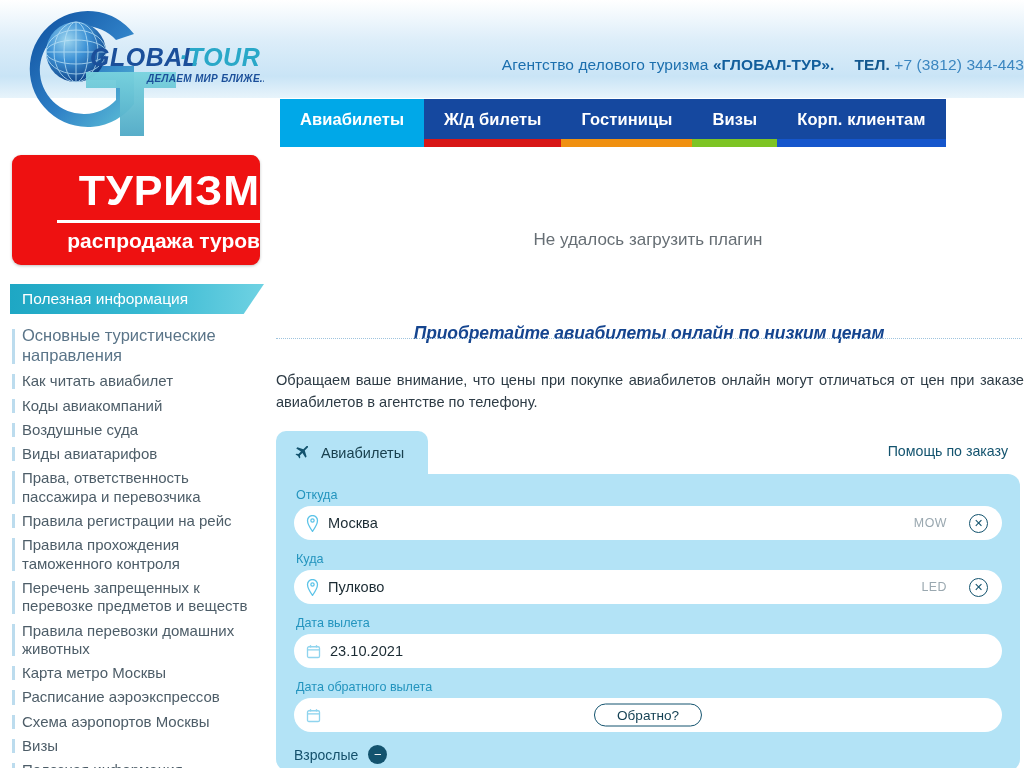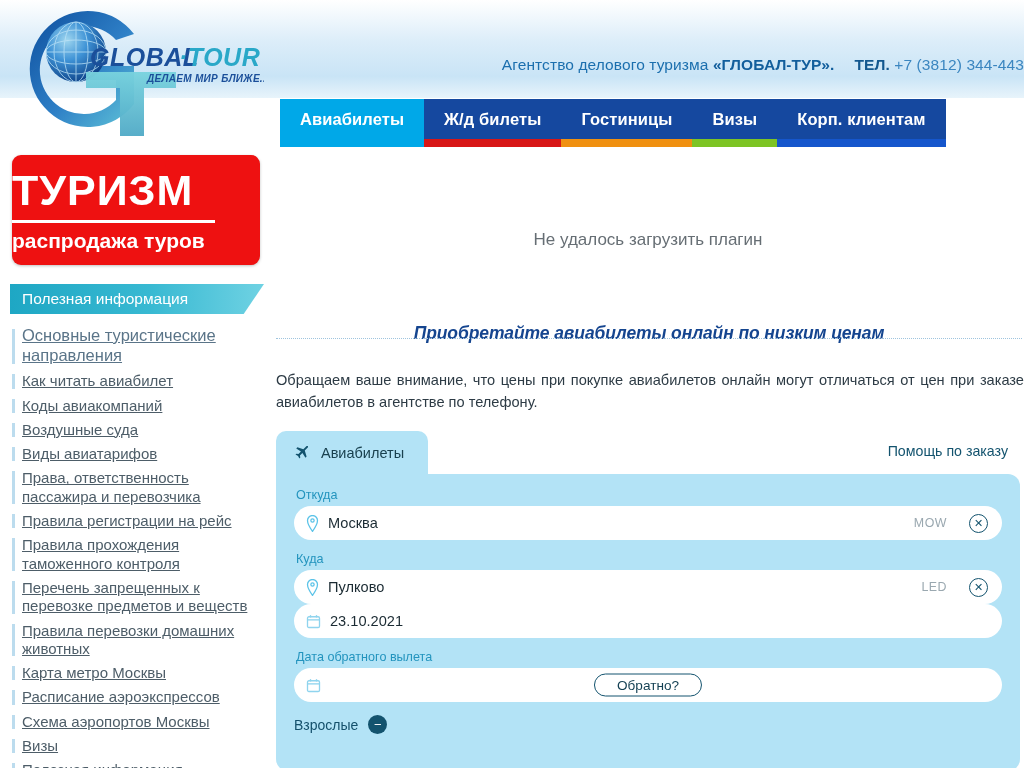--- a/index.html
+++ b/index.html
@@ -79,21 +79,21 @@
     width: 272px; height: 620px;
   }
   .tour-banner {
     position: relative;
     margin: 7px 12px 0 12px;
     height: 110px;
     background: #ee1111;
     border-radius: 9px;
     box-shadow: 0 1px 3px rgba(0,0,0,.25);
     display: flex; flex-direction: column;
-    align-items: flex-start; justify-content: center;
+    align-items: flex-end; justify-content: center;
   }
   .tour-banner .t1 {
     color: #fff; font-weight: bold;
     font-size: 43px; line-height: 1;
     letter-spacing: 1px;
     padding-bottom: 3px;
   }
   .tour-banner .rule {
     width: 82%; height: 3px; background:#fff; margin: 5px 0 7px 0;
   }
@@ -116,21 +116,20 @@
     margin: 10px 0 0 0;
     padding: 0; list-style: none;
   }
   .side-item {
     position: relative;
     padding: 3px 18px 3px 22px;
     font-size: 15px;
     color: #4d5d68;
     line-height: 1.22;
     cursor: pointer;
-    text-decoration: underline;
   }
   .side-item::before {
     content:"";
     position:absolute;
     left: 12px; top: 5px;
     width: 3px; height: calc(100% - 10px);
     background: #bcdcee;
   }
   .side-item.first {
     font-size: 16.5px;
@@ -414,20 +413,21 @@
         <div class="inputbox">
           <svg class="icon-pin" width="13" height="17" viewBox="0 0 24 32">
             <path d="M12 1C6.8 1 2.6 5.2 2.6 10.4 2.6 17.6 12 31 12 31s9.4-13.4 9.4-20.6C21.4 5.2 17.2 1 12 1z" fill="none" stroke="#5bc3e8" stroke-width="2.4"></path>
             <circle cx="12" cy="10.4" r="3.1" fill="none" stroke="#5bc3e8" stroke-width="2.4"></circle>
           </svg>
           <span class="val">Пулково</span>
           <span class="iata">LED</span>
           <span class="clearbtn">✕</span>
         </div>
 
+        <div class="fieldlabel second">Дата вылета</div>
         <div class="inputbox">
           <svg class="icon-cal" width="15" height="15" viewBox="0 0 24 24">
             <rect x="2.4" y="4.4" width="19.2" height="17.2" rx="2.2" fill="none" stroke="#8fd4ee" stroke-width="2.1"></rect>
             <line x1="2.4" y1="9.4" x2="21.6" y2="9.4" stroke="#8fd4ee" stroke-width="2.1"></line>
             <line x1="7.2" y1="1.8" x2="7.2" y2="5.6" stroke="#8fd4ee" stroke-width="2.1"></line>
             <line x1="16.8" y1="1.8" x2="16.8" y2="5.6" stroke="#8fd4ee" stroke-width="2.1"></line>
           </svg>
           <span class="val">23.10.2021</span>
         </div>
 

